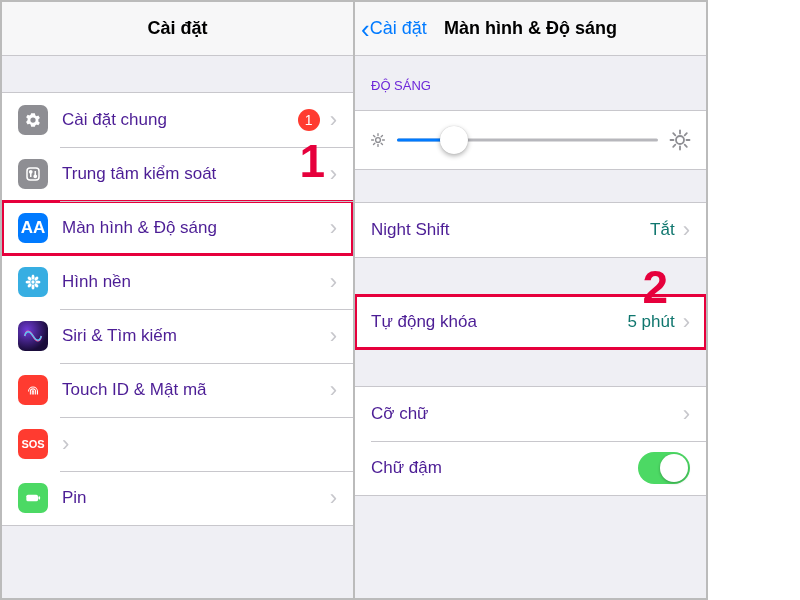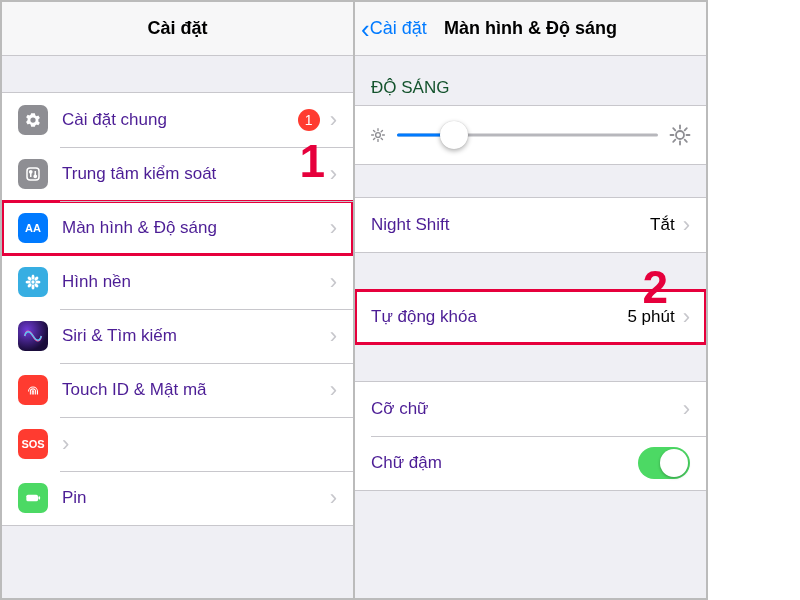--- a/index.html
+++ b/index.html
@@ -49,23 +49,23 @@
     cursor: pointer;
   }
   .back-btn .chev {
     font-size: 26px;
     line-height: 1;
     margin-right: 0px;
     font-weight: 300;
   }
   .section-gap { height: 36px; }
   .section-header {
-    font-size: 17px;
-    color: #14532d;
-    padding: 22px 16px 7px 16px;
+    font-size: 13px;
+    color: #6d28d9;
+    padding: 22px 16px 17px 16px;
     text-transform: uppercase;
   }
   .group {
     background: #fff;
     border-top: 1px solid #c8c7cc;
     border-bottom: 1px solid #c8c7cc;
   }
   .row {
     height: 54px;
     display: flex;
@@ -96,21 +96,21 @@
     font-size: 15px;
     color: #fff;
   }
   .row-label {
     flex: 1;
     font-size: 17px;
     color: #4c1d95;
   }
   .row-value {
     font-size: 17px;
-    color: #000000;
+    color: #0f766e;
     margin-right: 8px;
   }
   .chevron {
     color: #c7c7cc;
     font-size: 22px;
     font-weight: 300;
   }
   .badge {
     background: #ff3b30;
     color: #fff;
@@ -203,21 +203,21 @@
     top: 2px;
     width: 28px;
     height: 28px;
     background: #fff;
     border-radius: 50%;
     box-shadow: 0 1px 3px rgba(0,0,0,0.3);
   }
   
   .ic-general  { background: #8e8e93; }
   .ic-control  { background: #8e8e93; }
-  .ic-display  { background: #007aff; font-size: 11px; font-weight: 600; }
+  .ic-display  { background: #007aff; font-size: 17px; font-weight: 600; }
   .ic-wall     { background: #37aee2; }
   .ic-siri     { background: radial-gradient(circle at 30% 30%, #6f3bd6, #1a0c3b 70%); }
   .ic-touch    { background: #ff3b30; }
   .ic-sos      { background: #ff3b30; font-size: 11px; font-weight: 700; }
   .ic-battery  { background: #4cd964; }
 </style>
 </head>
 <body>
 
 <div class="container">

